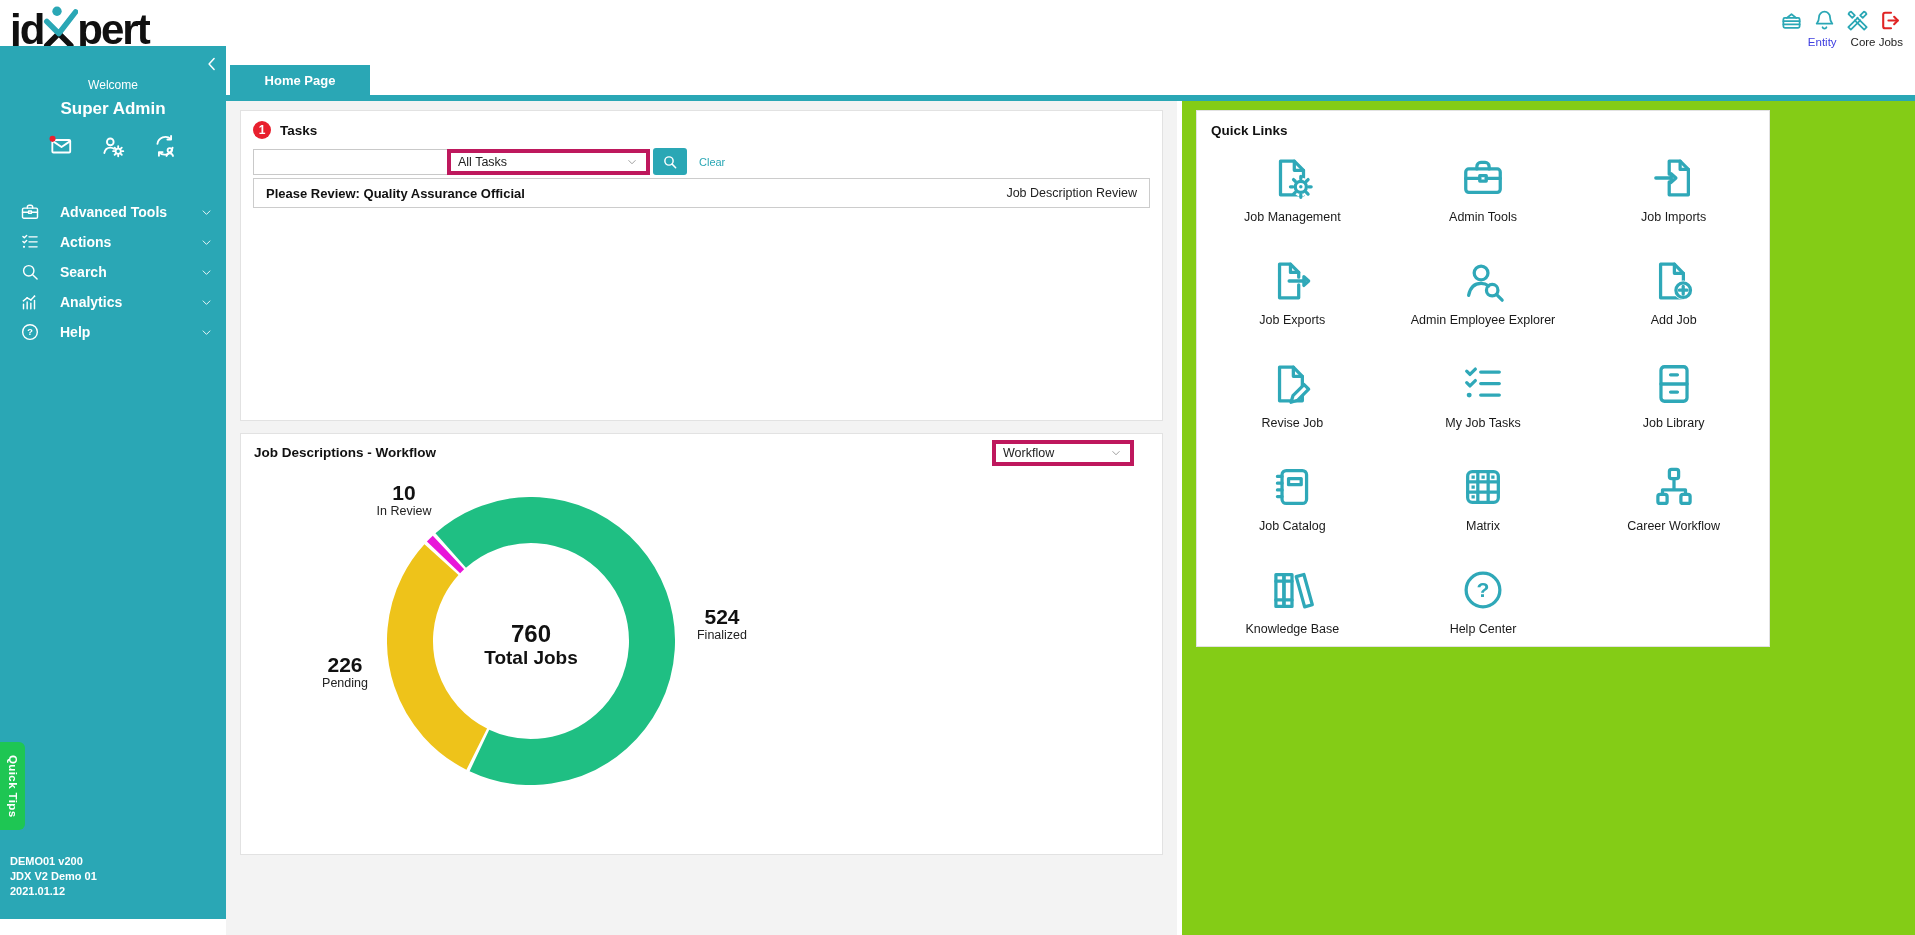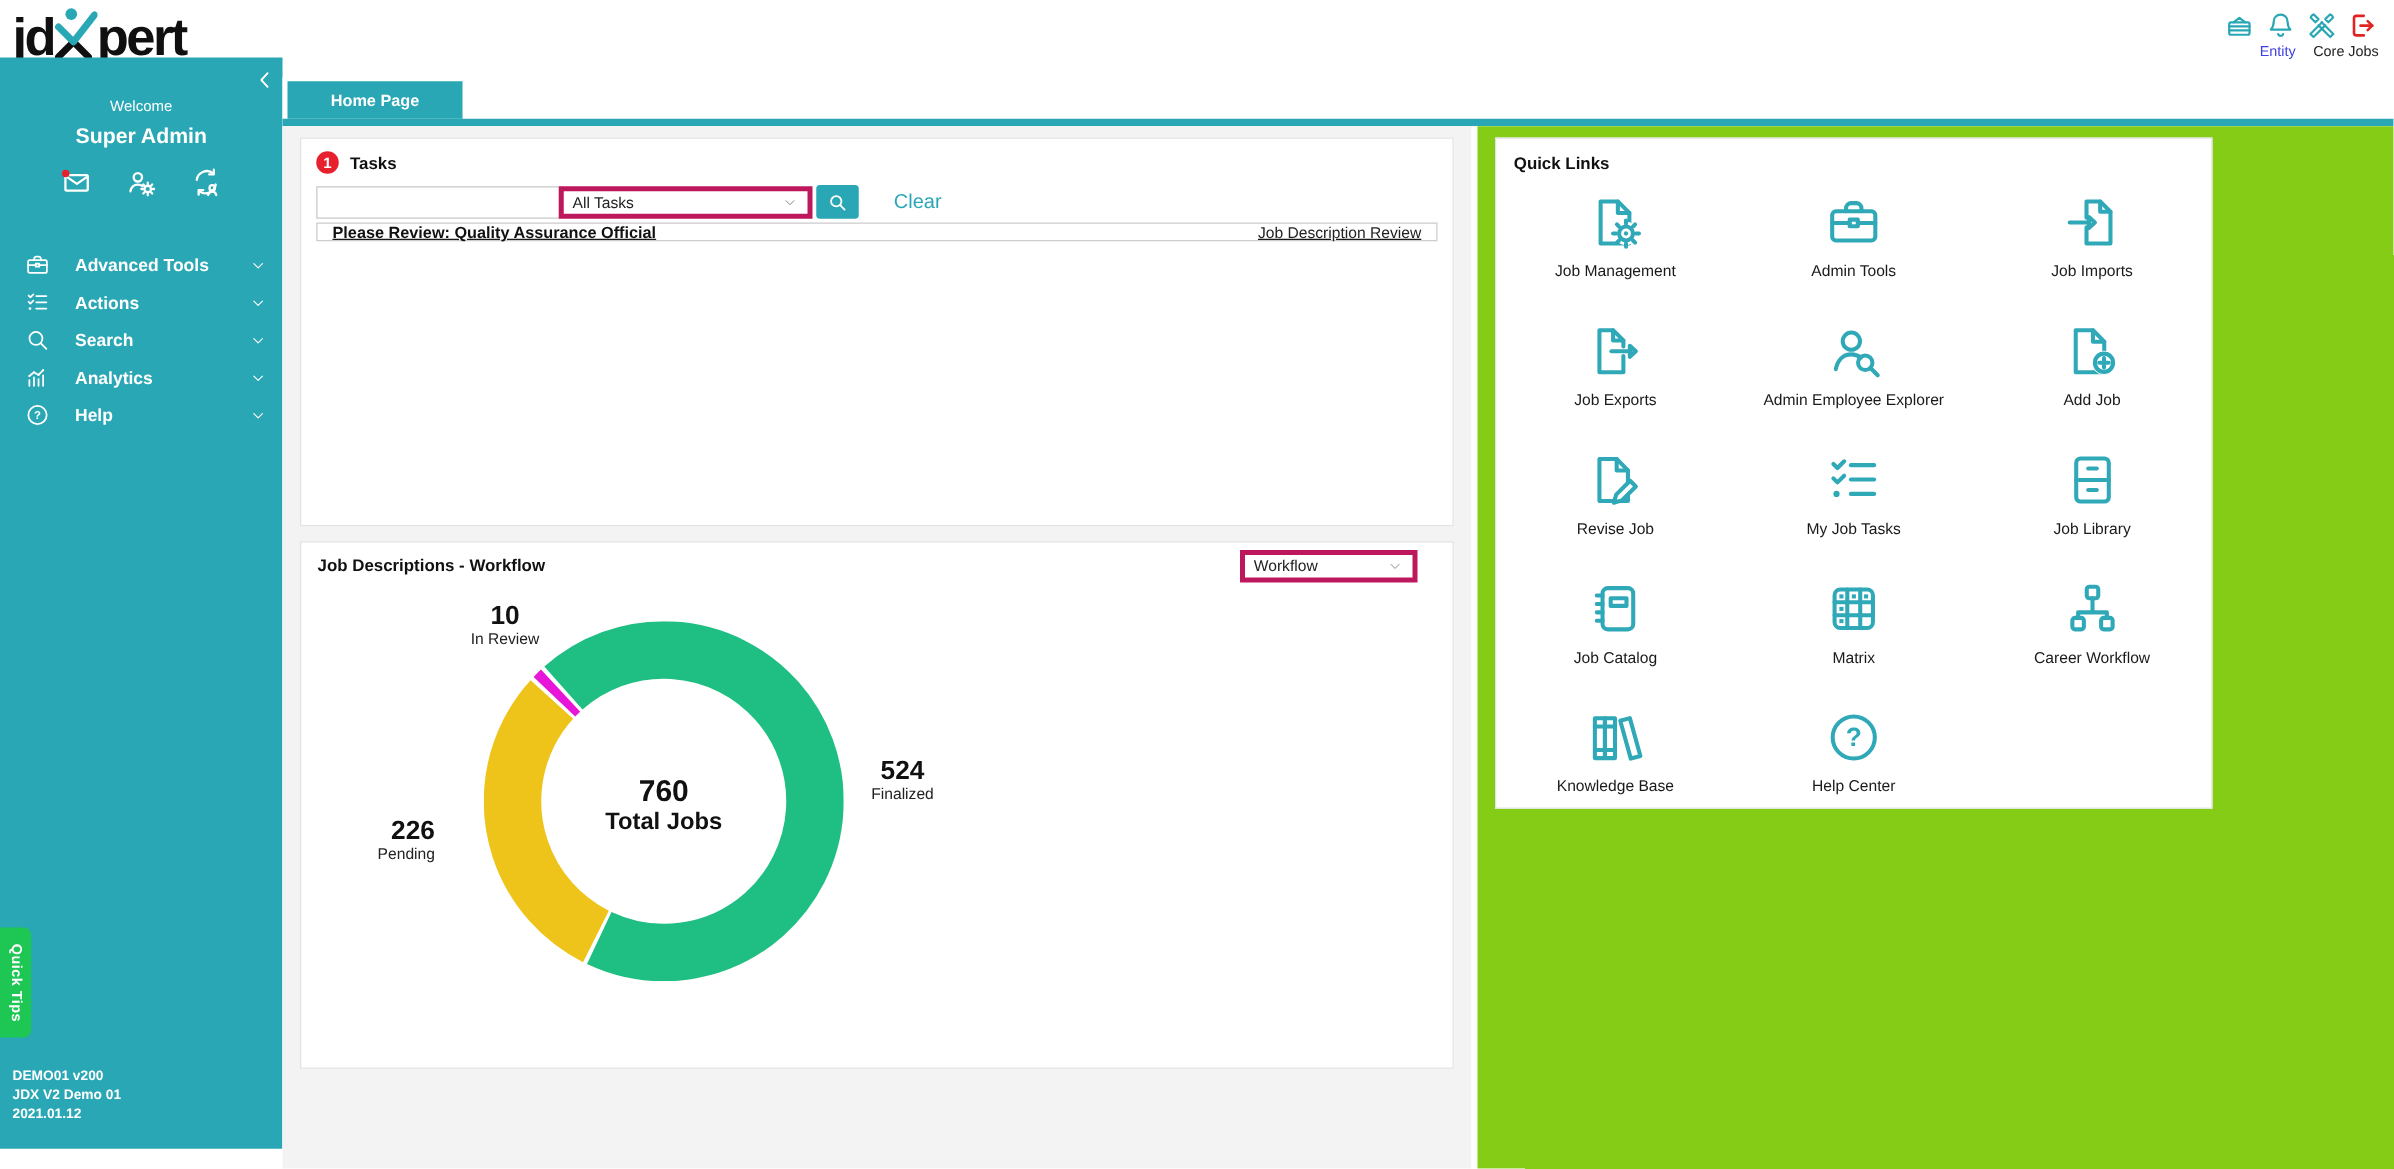--- a/index.html
+++ b/index.html
@@ -61,24 +61,24 @@
                box-sizing:border-box;font-size:12.5px;font-family:"Liberation Sans",sans-serif;}
   .select{height:26px;border:4px solid #be185d;background:#fff;display:flex;align-items:center;
           justify-content:space-between;padding:0 7px;font-size:12.5px;color:#222;box-sizing:border-box;
           cursor:pointer;}
   .select .icon{color:#777;}
   .select .icon svg{stroke-width:1.2;}
   .filter-select{width:203px;margin-left:-1px;}
   .search-btn{width:34px;height:27px;margin-left:3px;background:#2aa7b5;border:none;border-radius:3px;
               display:flex;align-items:center;justify-content:center;color:#fff;cursor:pointer;}
   .search-btn svg{stroke-width:2.2;}
-  .clear-link{margin-left:28px;color:#2aa7b5;font-size:16px;cursor:pointer;}
+  .clear-link{margin-left:12px;color:#2aa7b5;font-size:11px;cursor:pointer;}
   .task-rows{position:absolute;left:12px;right:12px;top:67px;}
-  .task-row{height:15px;border:1px solid #ccc;background:#fff;display:flex;align-items:center;
-            justify-content:space-between;padding:0 12px;box-sizing:border-box;cursor:pointer;text-decoration:underline;}
+  .task-row{height:30px;border:1px solid #ccc;background:#fff;display:flex;align-items:center;
+            justify-content:space-between;padding:0 12px;box-sizing:border-box;cursor:pointer;}
   .task-title{font-size:13px;font-weight:bold;color:#111;}
   .task-type{font-size:12.5px;color:#222;}
 
   
   #workflow-panel{left:14px;top:332px;width:923px;height:422px;}
   .wf-title{position:absolute;left:13px;top:11px;}
   .wf-select{position:absolute;right:28px;top:6px;width:142px;}
   .wf-chart{position:absolute;inset:0;}
   .donut-svg{position:absolute;left:146px;top:63px;}
   .seg-label{position:absolute;transform:translateX(-50%);text-align:center;white-space:nowrap;}
@@ -346,21 +346,21 @@
           </div>
           <div id="seg-labels">
               <div class="seg-label" data-name="donut-label-in-review" style="left: 163px; top: 48px;">
                 <div class="num" data-name="segment-value">10</div>
                 <div class="nam" data-name="segment-name">In Review</div>
               </div>
               <div class="seg-label" data-name="donut-label-finalized" style="left: 481px; top: 172px;">
                 <div class="num" data-name="segment-value">524</div>
                 <div class="nam" data-name="segment-name">Finalized</div>
               </div>
-              <div class="seg-label" data-name="donut-label-pending" style="left: 84px; top: 220px; text-align: right;">
+              <div class="seg-label" data-name="donut-label-pending" style="left: 104px; top: 220px;">
                 <div class="num" data-name="segment-value">226</div>
                 <div class="nam" data-name="segment-name">Pending</div>
               </div>
             </div>
         </div>
       </div>
     </div>
 
     <div class="col-right" data-name="content-column-right">
       <div class="panel" id="quicklinks-panel" data-name="quick-links-panel">

